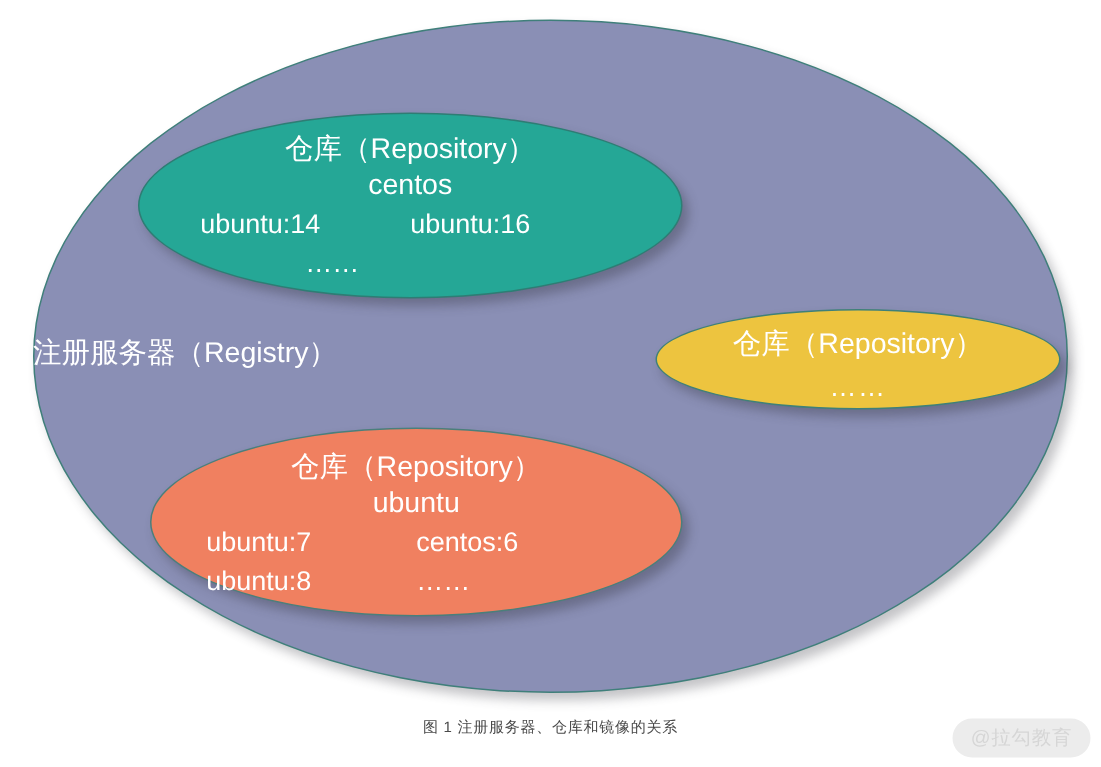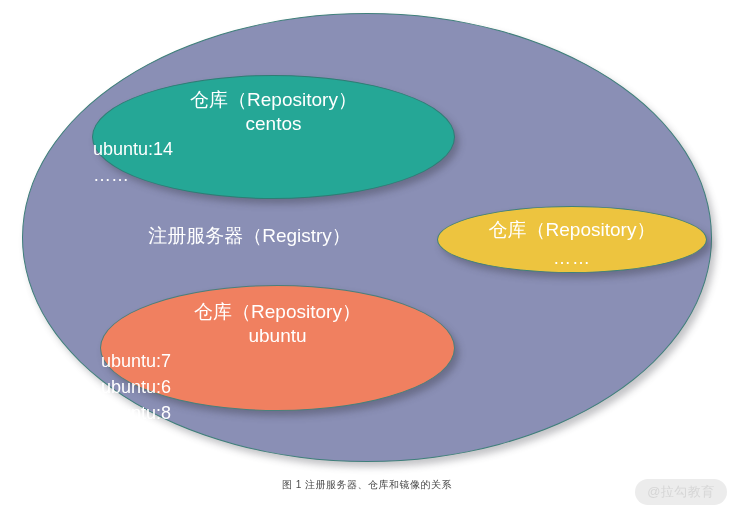--- a/index.html
+++ b/index.html
@@ -90,21 +90,20 @@
     line-height: 24px;
     white-space: nowrap;
   }
 
   .tag-row {
     display: flex;
     justify-content: center;
     font-size: 18px;
     line-height: 26px;
     white-space: nowrap;
-    flex-direction: column;
   }
 
   .tag-cell {
     width: 140px;
     text-align: left;
   }
 
   .tag-cell.right {
     text-align: left;
   }
@@ -118,21 +117,21 @@
   }
   #empty-repo-text {
     top: 11px;
   }
 
   #registry-label {
     position: absolute;
     left: 22px;
     top: 224px;
     width: 455px;
-    text-align: center;
+    text-align: left;
     color: #ffffff;
     font-size: 19px;
     line-height: 24px;
     white-space: nowrap;
   }
 
   #empty-repo-dots {
     font-size: 18px;
     line-height: 26px;
     letter-spacing: 1px;
@@ -174,41 +173,42 @@
   <div class="ellipse" id="registry-ellipse"></div>
 
   <div id="registry-label">注册服务器（Registry）</div>
 
   <div class="ellipse" id="repo-ubuntu-ellipse">
     <div class="ellipse-content" id="ubuntu-text">
       <div class="repo-title">仓库（Repository）</div>
       <div class="repo-subtitle">centos</div>
       <div class="tag-row">
         <span class="tag-cell">ubuntu:14</span>
+        <span class="tag-cell right">ubuntu:16</span>
       </div>
       <div class="tag-row">
         <span class="tag-cell right">……</span>
       </div>
     </div>
   </div>
 
   <div class="ellipse" id="repo-empty-ellipse">
     <div class="ellipse-content" id="empty-repo-text">
       <div class="repo-title">仓库（Repository）</div>
       <div id="empty-repo-dots">……</div>
     </div>
   </div>
 
   <div class="ellipse" id="repo-centos-ellipse">
     <div class="ellipse-content" id="centos-text">
       <div class="repo-title">仓库（Repository）</div>
       <div class="repo-subtitle">ubuntu</div>
       <div class="tag-row">
         <span class="tag-cell">ubuntu:7</span>
-        <span class="tag-cell right">ubuntu:6</span>
+        <span class="tag-cell right">centos:6</span>
       </div>
       <div class="tag-row">
         <span class="tag-cell">ubuntu:8</span>
         <span class="tag-cell right">……</span>
       </div>
     </div>
   </div>
 
   <div id="figure-caption">图 1 注册服务器、仓库和镜像的关系</div>
 

